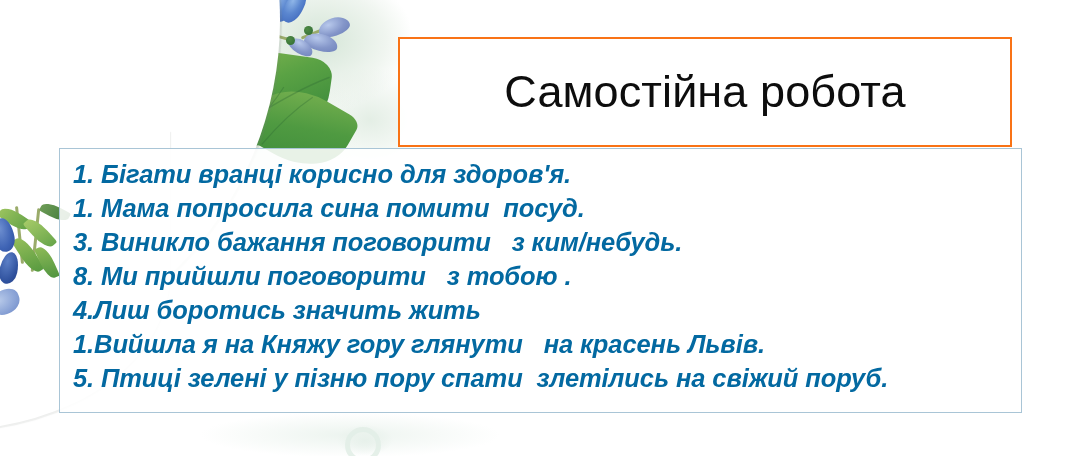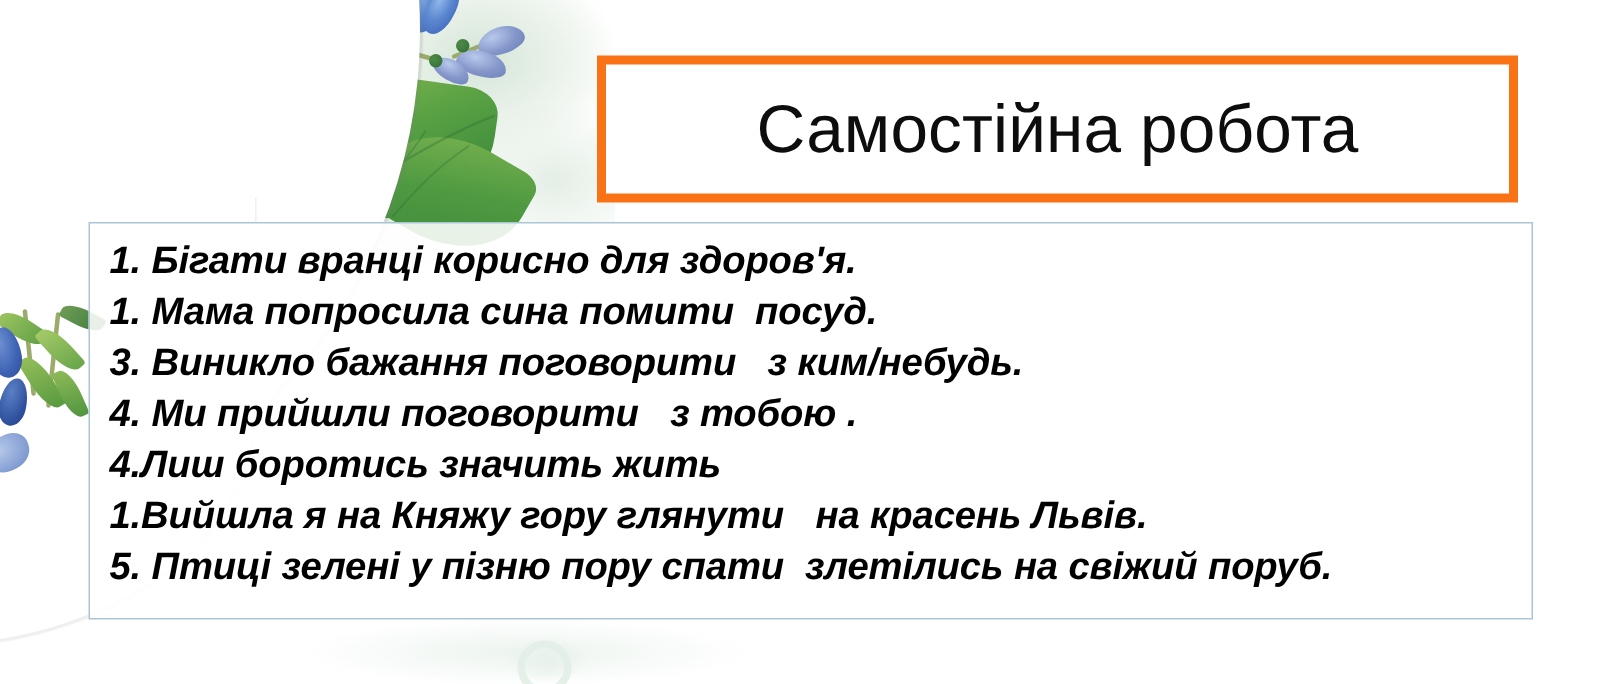--- a/index.html
+++ b/index.html
@@ -161,22 +161,22 @@
     background: #cfc14a;
     display: block;
   }
 
   
   #title-box {
     position: absolute;
     left: 398px;
     top: 37px;
     width: 614px;
-    height: 98px;
-    border: 6px solid #f97316;
+    height: 110px;
+    border: 2px solid #f97316;
     background: rgba(255,255,255,0.93);
     box-sizing: border-box;
   }
   #title-text {
     position: absolute;
     left: 0;
     right: 0;
     top: 50%;
     transform: translateY(-50%);
     text-align: center;
@@ -203,21 +203,21 @@
     position: absolute;
     left: 13px;
     top: 8px;
     right: 6px;
   }
   .line {
     font-size: 25.5px;
     line-height: 34px;
     font-style: italic;
     font-weight: bold;
-    color: #000000;
+    color: #0369a1;
     white-space: pre;
     letter-spacing: -0.1px;
   }
 </style>
 </head>
 <body>
 
 <div id="slide">
 
   <div class="deco-layer">
@@ -273,20 +273,20 @@
 
   <div id="title-box">
     <div id="title-text">Самостійна робота</div>
   </div>
 
   <div id="body-box">
     <div id="list">
       <div class="line">1. Бігати вранці корисно для здоров'я.</div>
       <div class="line">1. Мама попросила сина помити  посуд.</div>
       <div class="line">3. Виникло бажання поговорити   з ким/небудь.</div>
-      <div class="line">4. Ми прийшли поговорити   з тобою .</div>
+      <div class="line">8. Ми прийшли поговорити   з тобою .</div>
       <div class="line">4.Лиш боротись значить жить</div>
       <div class="line">1.Вийшла я на Княжу гору глянути   на красень Львів.</div>
       <div class="line">5. Птиці зелені у пізню пору спати  злетілись на свіжий поруб.</div>
     </div>
   </div>
 
 </div>
 
 </body></html>

